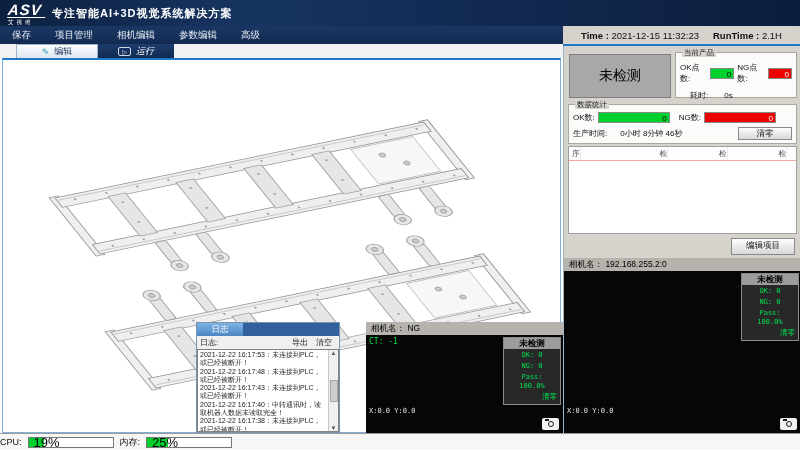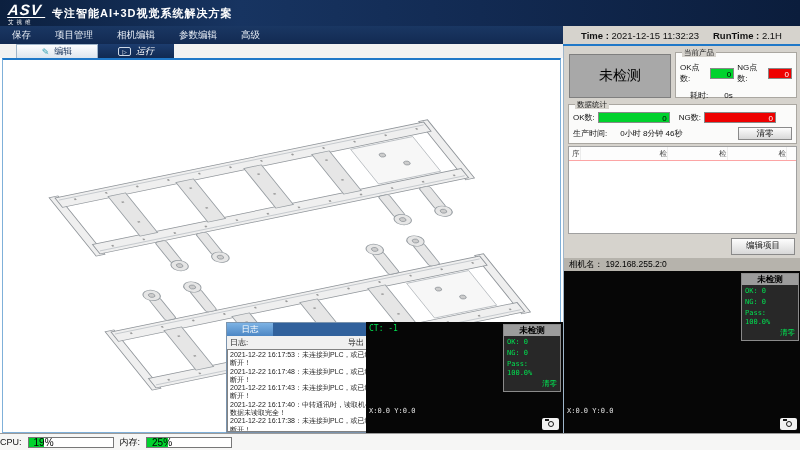--- a/index.html
+++ b/index.html
@@ -38,43 +38,43 @@
   
   .canvas { position:absolute; left:2px; top:58px; width:559px; height:375px; background:#fff;
     border:1px solid #7fb0d9; border-top:2px solid #1f78c8; }
   .mtl  { fill:#efefef; stroke:#8f9499; stroke-width:1; }
   .mtl2 { fill:#e6e6e6; stroke:#979da2; stroke-width:1; }
   .plate{ fill:#f7f7f7; stroke:#abb0b5; stroke-width:0.8; }
   .edge { stroke:#b9bec3; stroke-width:0.8; }
   .holes{ stroke:#9a9a9a; stroke-width:2.4; stroke-dasharray:2 30; }
   .holefill { fill:#cdcdcd; stroke:#8f9499; stroke-width:0.8; }
   
-  .logpanel { position:absolute; left:196px; top:322px; width:170px; height:111px; background:#f0f0f0;
-    border:1px solid #7a93ad; display:flex; flex-direction:column;margin-left:30px; }
+  .logpanel { position:absolute; left:196px; top:322px; width:144px; height:111px; background:#f0f0f0;
+    border:1px solid #7a93ad; display:flex; flex-direction:column; }
   .loghead { height:13px; background:#31619c; display:flex; }
   .logtab { width:46px; background:linear-gradient(180deg,#7db3e4,#4c86c4); color:#fff; font-size:8.5px;
     text-align:center; line-height:13px; }
   .logtools { height:13px; background:#f0f0f0; display:flex; align-items:center; font-size:8px; color:#222; padding:0 3px; }
   .logtools .lbl { flex:1; }
   .logtools .act { padding:0 4px; color:#222; }
   .logbody { flex:1; display:flex; border:1px solid #828282; background:#fff; overflow:hidden; }
   .logentries { flex:1; overflow:hidden; padding:1px 2px; }
   .logentry { font-size:7px; line-height:8.3px; color:#1a1a1a; white-space:normal; }
   .logscroll { width:10px; background:#f0f0f0; border-left:1px solid #c8c8c8; display:flex; flex-direction:column;
     align-items:center; justify-content:space-between; font-size:6px; color:#555; }
   .logscroll .thumb { width:8px; height:22px; background:#cdcdcd; border:1px solid #a8a8a8; }
   
   .campanel { position:absolute; display:flex; flex-direction:column; }
   .cam-ng   { left:366px; top:322px; width:197px; height:111px; }
   .camhead { height:13px; background:#b6b3ac; color:#000; font-size:8.5px; line-height:13px; padding-left:5px; }
   .cambody { position:relative; flex:1; background:#060606; }
   .cam-overlay { position:absolute; top:2px; right:2px; width:58px; border:1px solid #8a8a8a; background:rgba(70,70,70,.55); }
   .cam-overlay .st { height:11px; background:#9c9c9c; color:#000; font-size:8.5px; font-weight:bold; text-align:center; line-height:11px; }
   .cam-overlay .gl { color:#00e050; font-size:7px; line-height:9px; padding:2px 3px 0;
-    font-family:"DejaVu Sans Mono",monospace; }
+    font-family:"DejaVu Sans Mono",monospace;text-align:center; }
   .cam-overlay .clr { text-align:right; color:#00e050; font-size:7.5px; padding:1px 3px 2px; }
   .ct { position:absolute; left:3px; top:2px; color:#00e050; font-size:8px; font-family:"DejaVu Sans Mono",monospace; }
   .coords { position:absolute; left:3px; bottom:18px; color:#e0e0e0; font-size:7px; font-family:"DejaVu Sans Mono",monospace; }
   .camicon { position:absolute; right:4px; bottom:3px; width:17px; height:12px; background:#f2f2f2;
     border-radius:2px; display:flex; align-items:center; justify-content:center; }
   .camicon .lens { width:6px; height:6px; border:1.6px solid #1a1a1a; border-radius:50%; }
   .camicon .notch { position:absolute; top:1px; left:3px; width:4px; height:2px; background:#1a1a1a; }
   
   .rightpanel { position:absolute; left:563px; top:46px; width:237px; height:387px; background:#d6d3cd;
     border-left:1px solid #9fb6ca; }
@@ -100,21 +100,21 @@
   .editproj { position:absolute; right:5px; top:192px; width:64px; height:17px; line-height:12px; }
   .rp-camhead { position:absolute; left:0; top:212px; width:237px; }
   .rp-cambody { position:absolute; left:0; top:225px; width:237px; height:162px; }
   
   .statusbar { position:absolute; left:0; top:433px; width:800px; height:17px; background:#f6f6f5;
     border-top:1px solid #9a9a9a; display:flex; align-items:center; font-size:9px; color:#111; }
   .statusbar .sleft { display:flex; gap:6px; padding-left:8px; flex:1; align-items:center;}
   .statusbar .sright { display:flex; gap:6px; align-items:center; padding-right:10px; }
   .pbar { position:relative; width:86px; height:11px; border:1px solid #777; background:#fff; }
   .pfill { height:100%; background:#00d22d; }
-  .plabel { position:absolute; left:5px; top:0; line-height:9px; font-size:10px; color:#000; }
+  .plabel { position:absolute; left:5px; top:0; line-height:9px; font-size:13px; color:#000; }
 </style>
 </head>
 <body>
 
 <div class="app">
 
   <div class="titlebar">
     <div class="logo">
       <span class="main">ASV</span>
       <span class="sub">艾视维</span>
@@ -224,20 +224,24 @@
       </div>
       <div class="logscroll">
         <span>▲</span>
         <span class="thumb"></span>
         <span>▼</span>
       </div>
     </div>
   </div>
 
   <div class="campanel cam-ng">
+    <div class="camhead">
+      <span>相机名：</span>
+      <span>NG</span>
+    </div>
     <div class="cambody">
       <span class="ct">CT: -1</span>
       <div class="cam-overlay">
         <div class="st">未检测</div>
         <div class="gl">OK: 0</div>
         <div class="gl">NG: 0</div>
         <div class="gl">Pass: 100.0%</div>
         <div class="clr">清零</div>
       </div>
       <span class="coords">X:0.0 Y:0.0</span>

